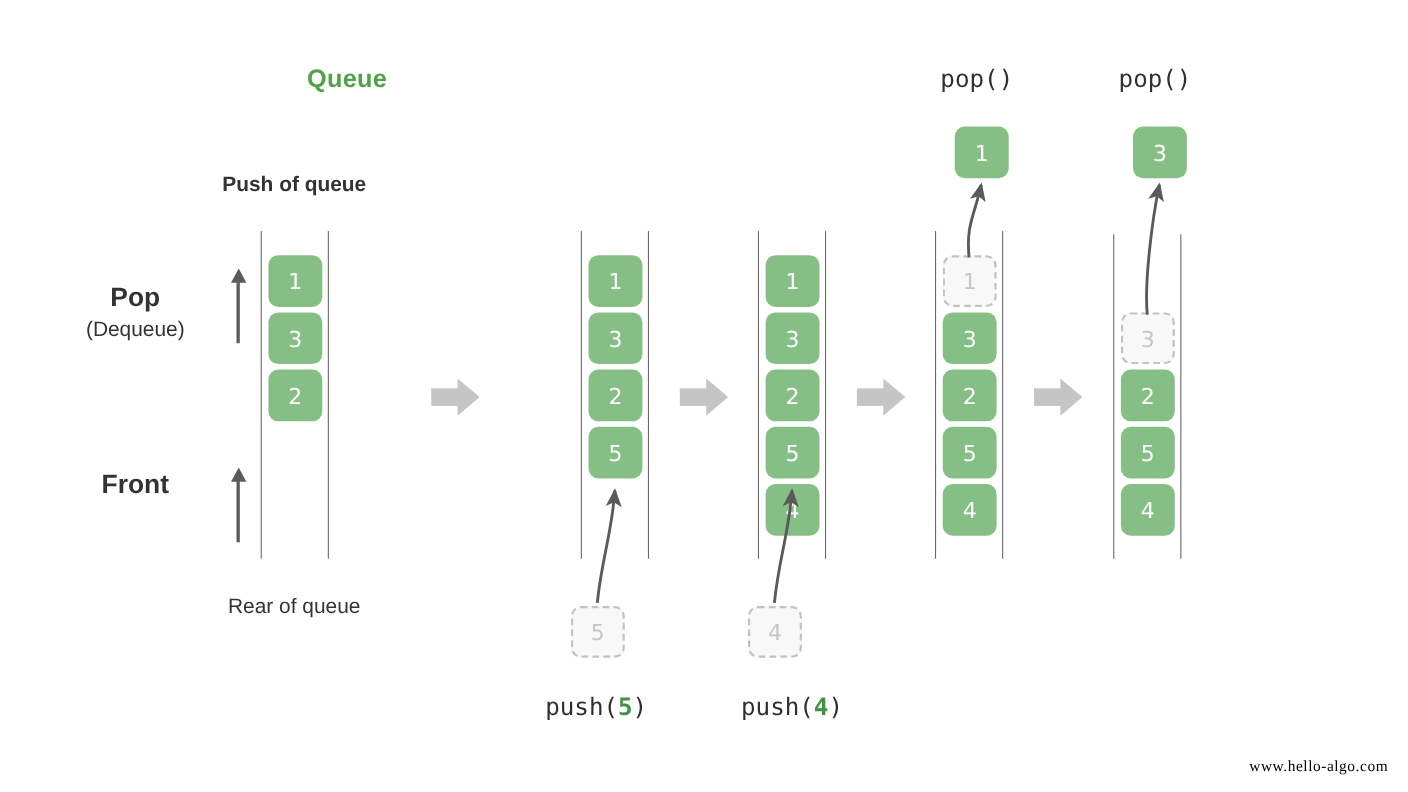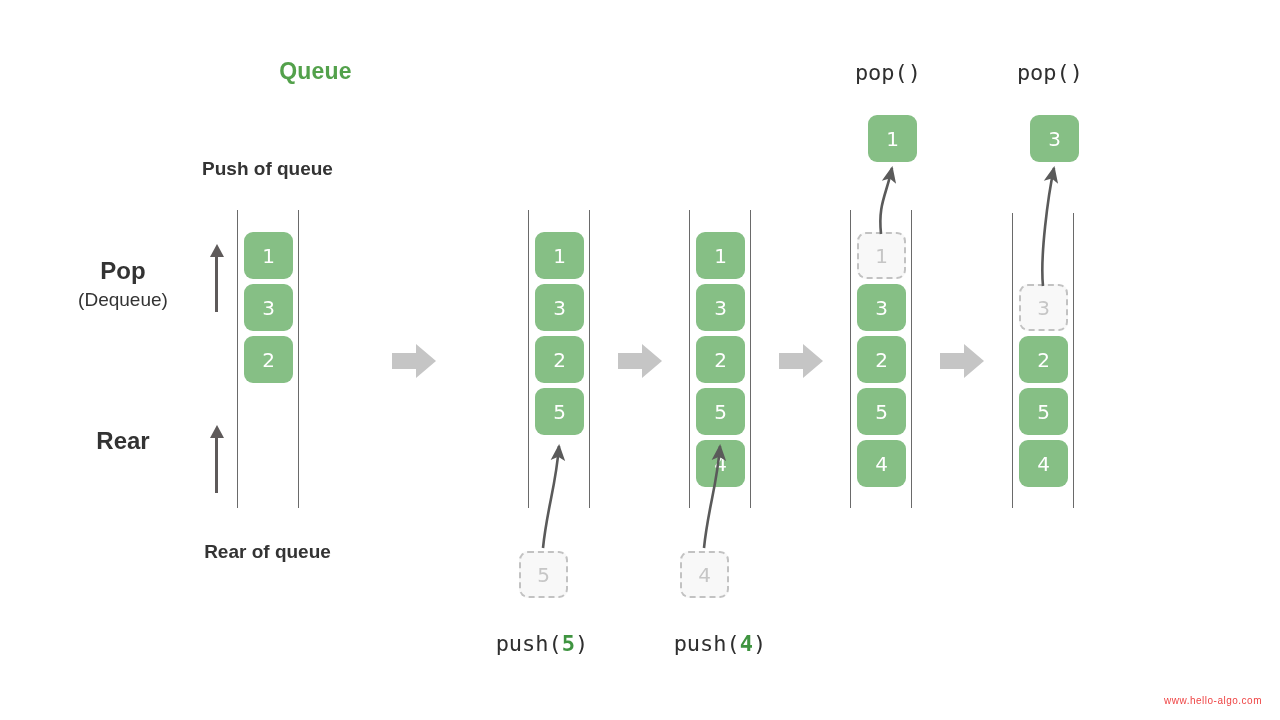--- a/index.html
+++ b/index.html
@@ -42,21 +42,21 @@
     font-size: 19px;
     font-weight: bold;
     color: #333333;
   }
   .lbl-rear {
     position: absolute;
     left: 0; top: 541px;
     width: 535px;
     text-align: center;
     font-size: 19px;
-    font-weight: bold;
+    font-weight: normal;
     color: #333333;
   }
   .side-label {
     position: absolute;
     width: 190px;
     text-align: center;
     color: #333333;
     line-height: 1.32;
   }
   .side-label .l1 {
@@ -181,41 +181,41 @@
   .op-label .val {
     color: #3f9440;
     font-weight: bold;
   }
 
   
   .watermark {
     position: absolute;
     right: 18px;
     bottom: 14px;
-    font-family: Liberation Sans, sans-serif;
-    font-size: 10px;
-    color: #ef4444;
+    font-family: Liberation Serif, serif;
+    font-size: 14px;
+    color: #000000;
     letter-spacing: .5px;
   }
 </style>
 </head>
 <body>
 
 <div class="stage">
 
   <div class="title-queue">Queue</div>
   <div class="lbl-front">Push of queue</div>
   <div class="lbl-rear">Rear of queue</div>
 
   <div class="side-label side-pop">
     <span class="l1">Pop</span>
     <span class="l2">(Dequeue)</span>
   </div>
   <div class="side-label side-push">
-    <span class="l1">Rear</span>
+    <span class="l1">Front</span>
   </div>
 
   <div class="uparrow uparrow-pop">
     <div class="head"></div>
     <div class="shaft"></div>
   </div>
   <div class="uparrow uparrow-push">
     <div class="head"></div>
     <div class="shaft"></div>
   </div>

